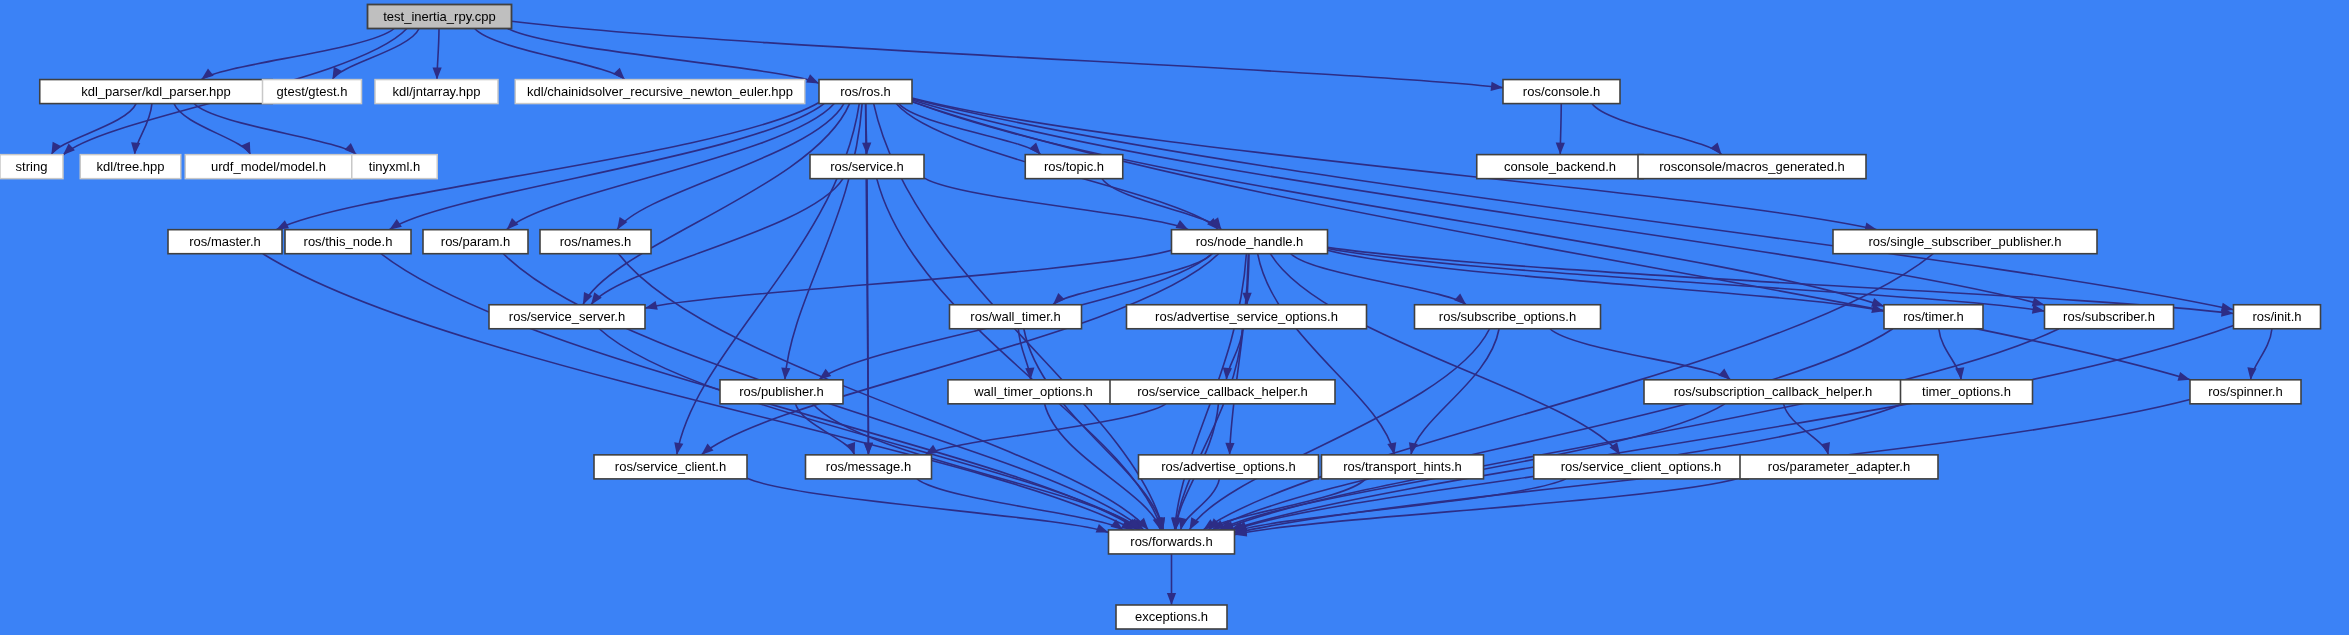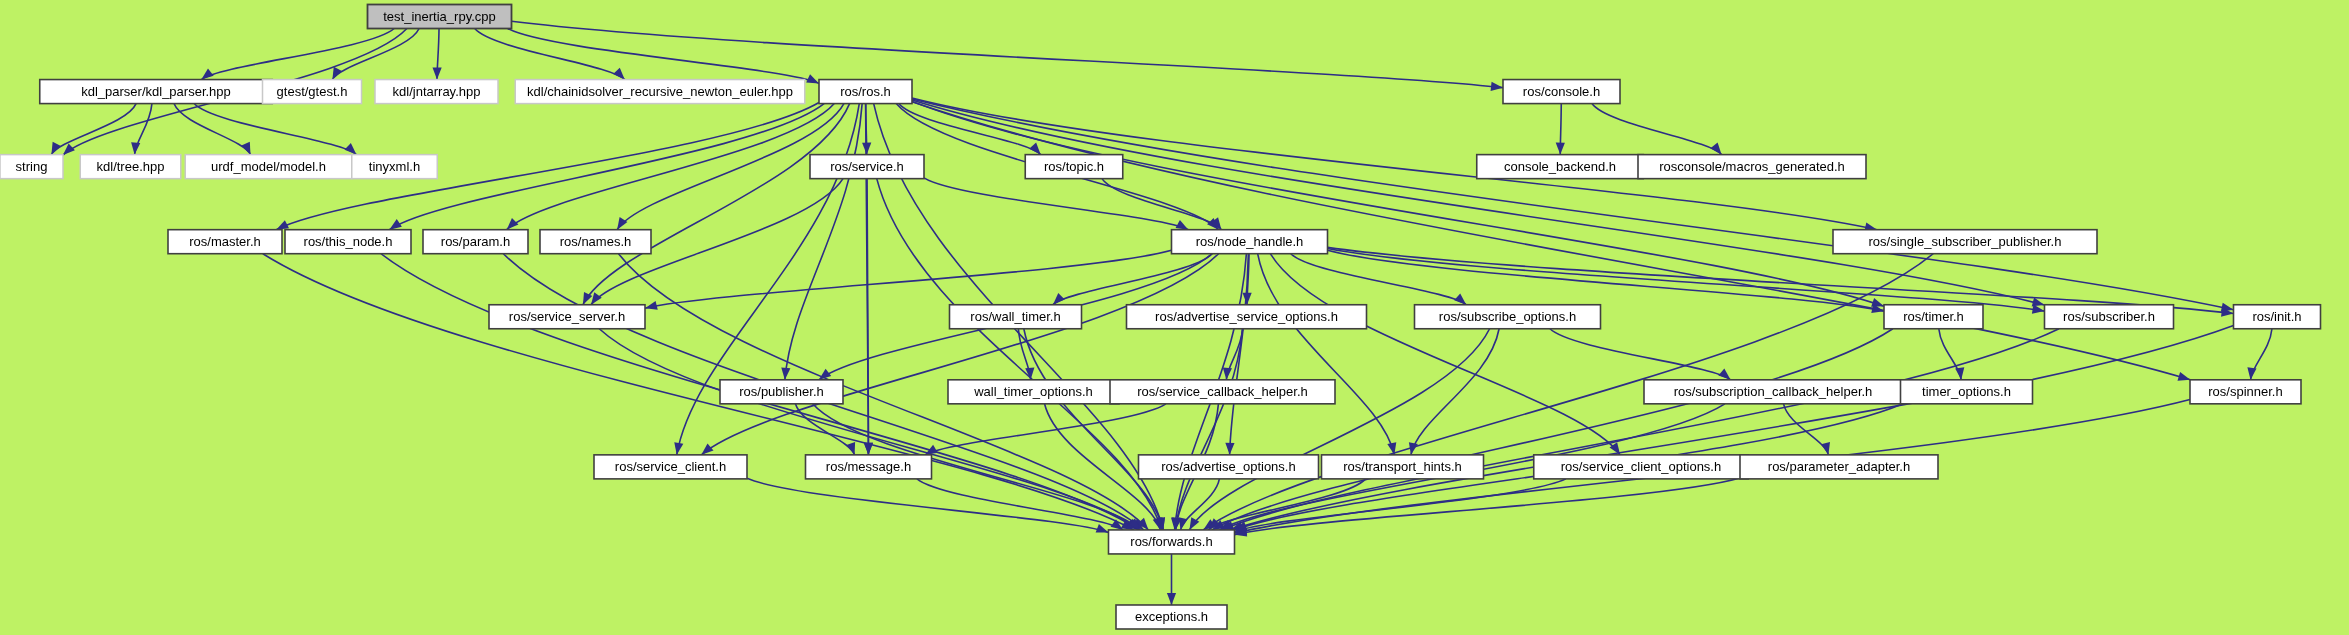--- a/index.html
+++ b/index.html
@@ -1,17 +1,17 @@
 <!DOCTYPE html>
 <html><head>
 <meta charset="utf-8">
 <style>
   html,body{margin:0;padding:0;background:#ffffff;}
   body{font-family:"Liberation Sans", sans-serif;}
-  #graph-wrap{position:relative;width:2349px;height:635px;background:#bef264;overflow:hidden;}
+  #graph-wrap{position:relative;width:2349px;height:635px;background:#3b82f6;overflow:hidden;}
   svg#graph{position:absolute;left:0;top:0;width:2349px;height:635px;display:block;}
   .edge{fill:none;stroke:#2d2d86;stroke-width:1.6;}
   .arrow{fill:#2d2d86;stroke:none;}
   .node-rect{fill:#ffffff;stroke:#c8c8c8;stroke-width:1.5;}
   .node-rect.solid{stroke:#404040;stroke-width:1.6;}
   .node-rect.root{fill:#bfbfbf;stroke:#404040;stroke-width:1.8;}
   .node-label{font-family:"Liberation Sans", sans-serif;font-size:13px;fill:#000000;
                text-anchor:middle;dominant-baseline:middle;white-space:pre;}
 </style>
 </head>

